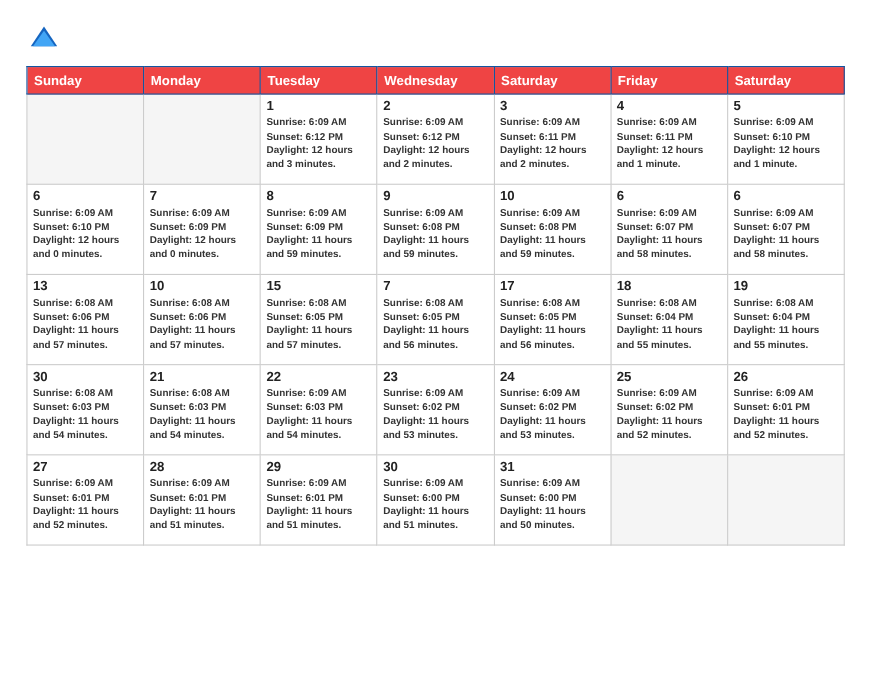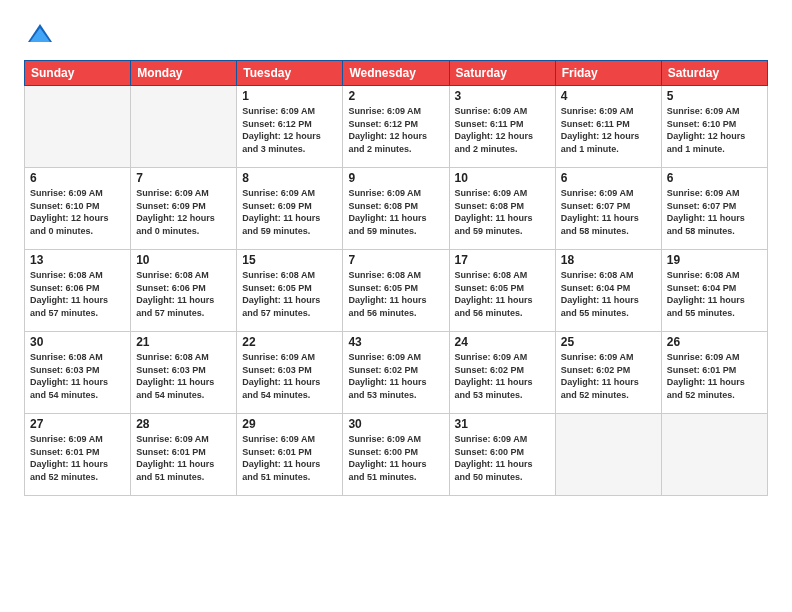--- a/index.html
+++ b/index.html
@@ -292,21 +292,21 @@
 and 54 minutes.</div>
           </td>
           <td>
             <span class="day-num">22</span>
             <div class="day-info" style="white-space: pre-line;">Sunrise: 6:09 AM
 Sunset: 6:03 PM
 Daylight: 11 hours
 and 54 minutes.</div>
           </td>
           <td>
-            <span class="day-num">43</span>
+            <span class="day-num">23</span>
             <div class="day-info" style="white-space: pre-line;">Sunrise: 6:09 AM
 Sunset: 6:02 PM
 Daylight: 11 hours
 and 53 minutes.</div>
           </td>
           <td>
             <span class="day-num">24</span>
             <div class="day-info" style="white-space: pre-line;">Sunrise: 6:09 AM
 Sunset: 6:02 PM
 Daylight: 11 hours

